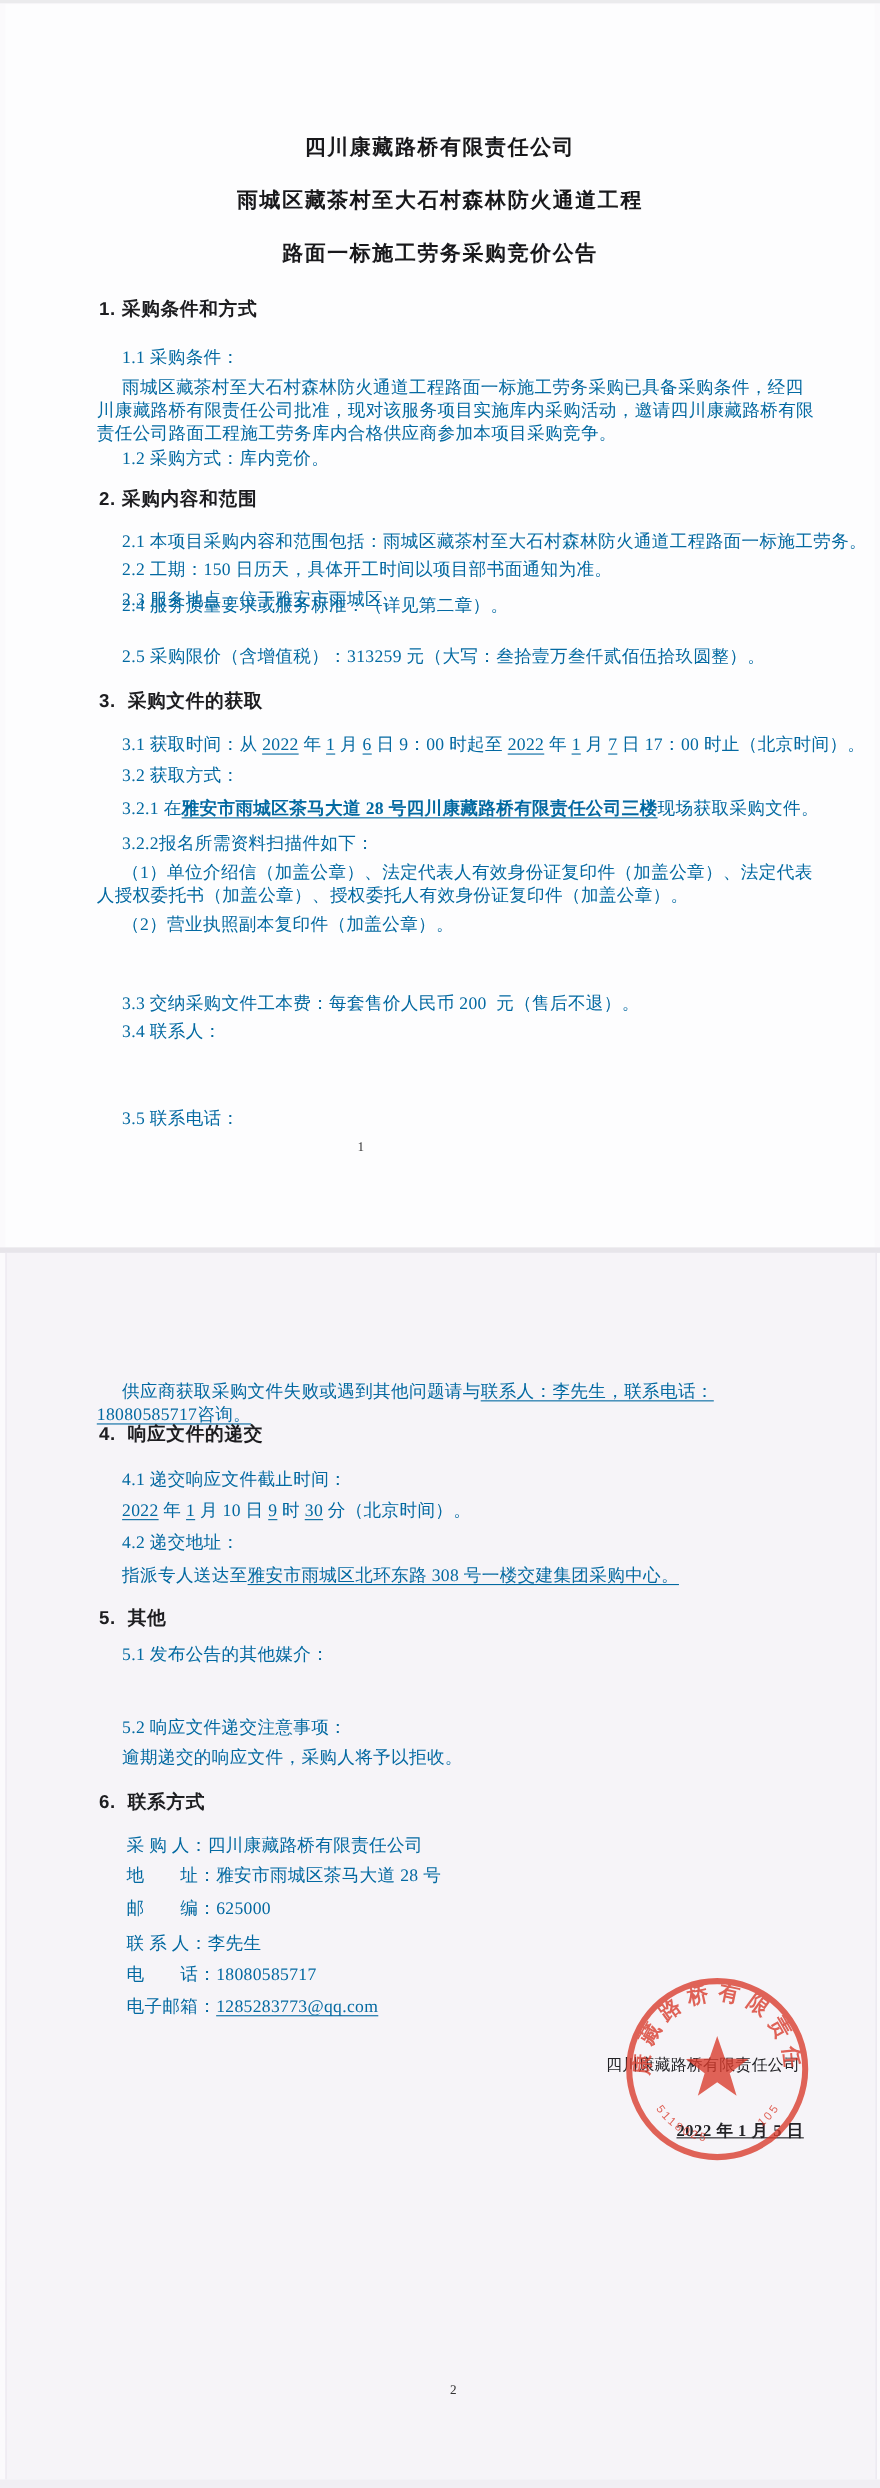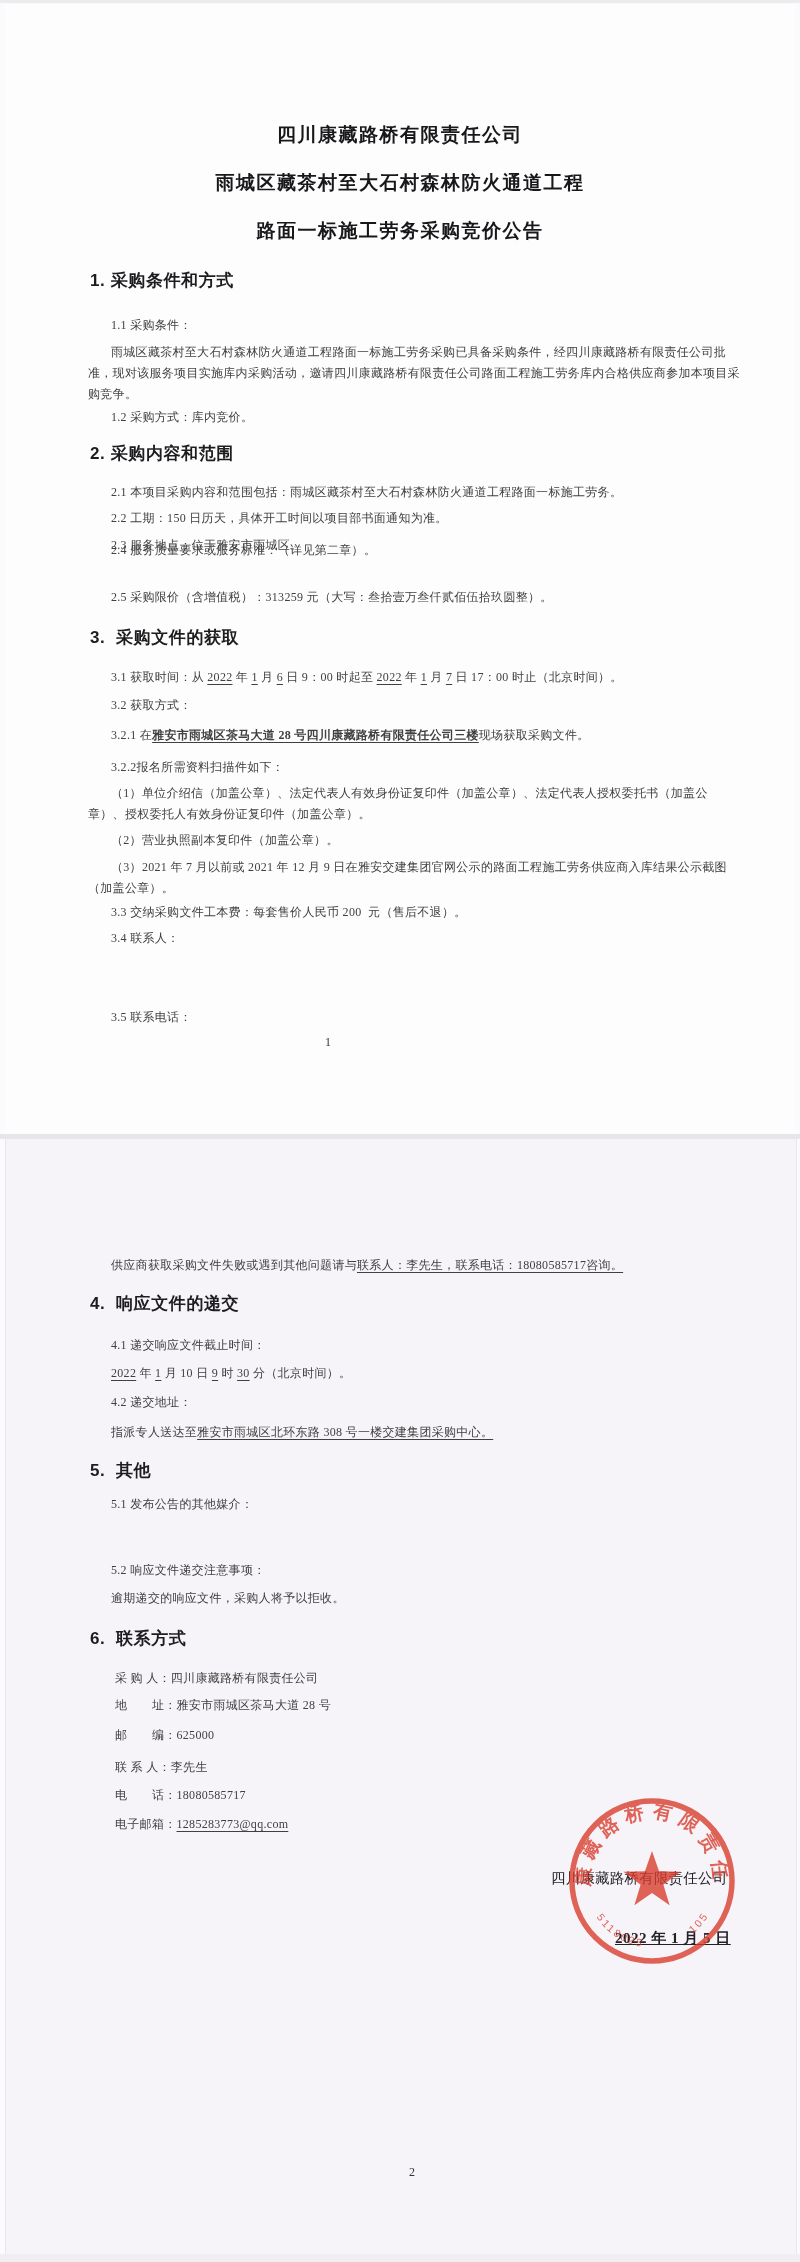--- a/index.html
+++ b/index.html
@@ -9,21 +9,21 @@
     font-family:"Liberation Serif","DejaVu Serif",serif;
   }
   .pagebg { position:absolute; }
   #page1 { top:4px; left:5px; width:790px; height:1130px; background:#fdfdfe; }
   #gapline { top:1134px; left:0; width:800px; height:5px; background:#e7e5ea; }
   #page2 { top:1139px; left:5px; width:790px; height:1115px; background:#f6f4f8; border-left:1px solid #e9e6ee; border-right:1px solid #e9e6ee; }
   #topstrip { top:0; left:0; width:800px; height:3px; background:#ebebed; }
   #bottomstrip { top:2254px; left:0; width:800px; height:8px; background:#f0eef3; }
 
   .ln {
-    position:absolute; font-size:12px; color:#404040;
+    position:absolute; font-size:16px; color:#0369a1;
     line-height:21px; letter-spacing:0.3px; white-space:pre;
   }
   .wrap { white-space:pre-wrap; width:652px; text-indent:23px; }
   .h {
     font-family:"Liberation Sans","DejaVu Sans",sans-serif;
     font-weight:700; font-size:17px; letter-spacing:0.6px; color:#1d1d20;
   }
   .title {
     left:0; width:800px; text-align:center;
     font-family:"Liberation Sans","DejaVu Sans",sans-serif;
@@ -64,21 +64,20 @@
   <div class="ln" style="left:111px;top:540px">2.4 服务质量要求或服务标准：（详见第二章）。</div>
   <div class="ln" style="left:111px;top:587px">2.5 采购限价（含增值税）：313259 元（大写：叁拾壹万叁仟贰佰伍拾玖圆整）。</div>
 
   <div class="ln h" style="left:90px;top:627px">3.  采购文件的获取</div>
   <div class="ln" style="left:111px;top:667px"><span>3.1 获取时间：从 </span><span class="u">2022</span><span> 年 </span><span class="u">1</span><span> 月 </span><span class="u">6</span><span> 日 9：00 时起至 </span><span class="u">2022</span><span> 年 </span><span class="u">1</span><span> 月 </span><span class="u">7</span><span> 日 17：00 时止（北京时间）。</span></div>
   <div class="ln" style="left:111px;top:695px">3.2 获取方式：</div>
   <div class="ln" style="left:111px;top:725px"><span>3.2.1 在</span><span class="em">雅安市雨城区茶马大道 28 号四川康藏路桥有限责任公司三楼</span><span>现场获取采购文件。</span></div>
   <div class="ln" style="left:111px;top:757px">3.2.2报名所需资料扫描件如下：</div>
   <div class="ln wrap" style="left:88px;top:783px">（1）单位介绍信（加盖公章）、法定代表人有效身份证复印件（加盖公章）、法定代表人授权委托书（加盖公章）、授权委托人有效身份证复印件（加盖公章）。</div>
   <div class="ln" style="left:111px;top:830px">（2）营业执照副本复印件（加盖公章）。</div>
-  <div class="ln wrap" style="left:88px;top:857px">（3）2021 年 7 月以前或 2021 年 12 月 9 日在雅安交建集团官网公示的路面工程施工劳务供应商入库结果公示截图（加盖公章）。</div>
   <div class="ln" style="left:111px;top:902px">3.3 交纳采购文件工本费：每套售价人民币 200  元（售后不退）。</div>
   <div class="ln" style="left:111px;top:928px">3.4 联系人：</div>
   <div class="ln" style="left:111px;top:1007px">3.5 联系电话：</div>
   <div class="ln pagenum" style="left:325px;top:1032px">1</div>
 
   <div class="ln wrap" style="left:88px;top:1255px"><span>供应商获取采购文件失败或遇到其他问题请与</span><span class="u">联系人：李先生，联系电话：18080585717咨询。</span></div>
 
   <div class="ln h" style="left:90px;top:1293px">4.  响应文件的递交</div>
   <div class="ln" style="left:111px;top:1335px">4.1 递交响应文件截止时间：</div>
   <div class="ln" style="left:111px;top:1363px"><span class="u">2022</span><span> 年 </span><span class="u">1</span><span> 月 10 日 </span><span class="u">9</span><span> 时 </span><span class="u">30</span><span> 分（北京时间）。</span></div>

